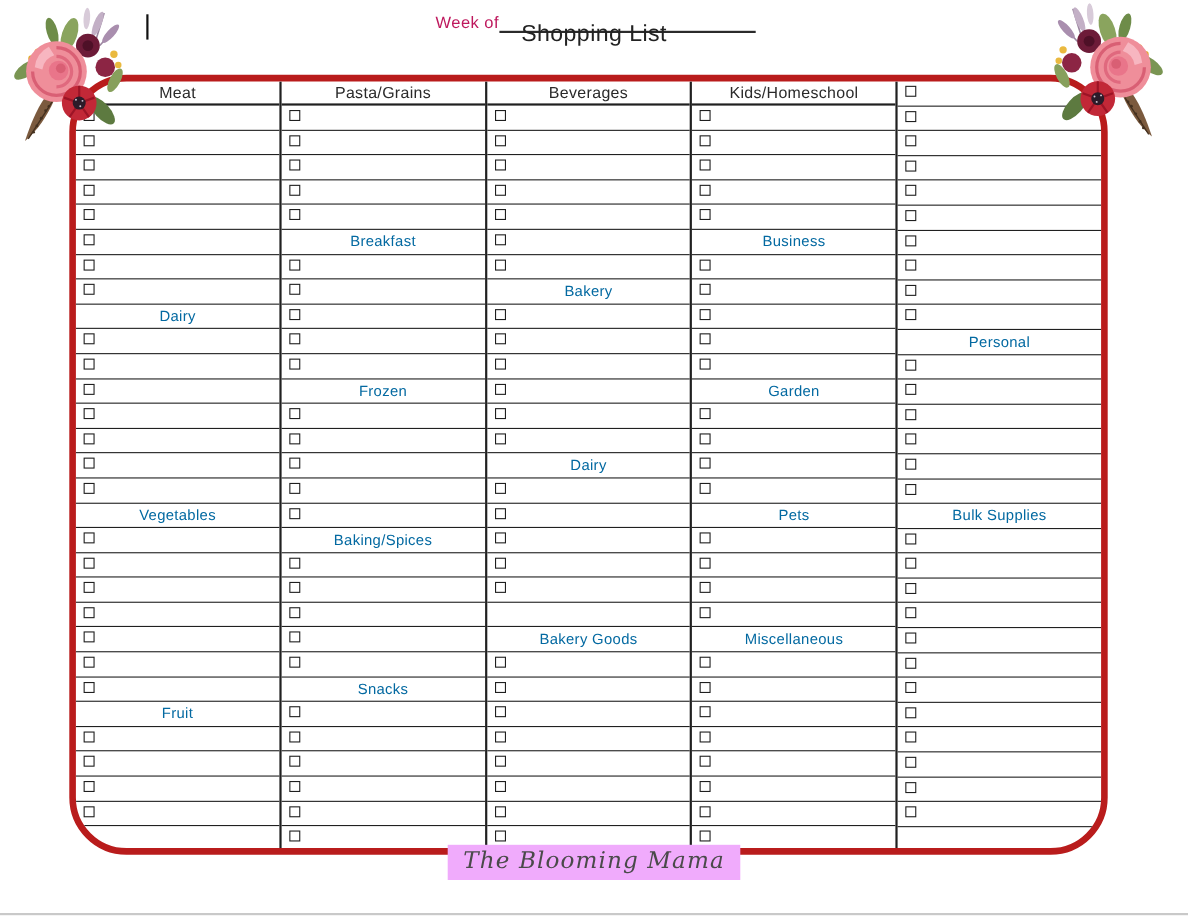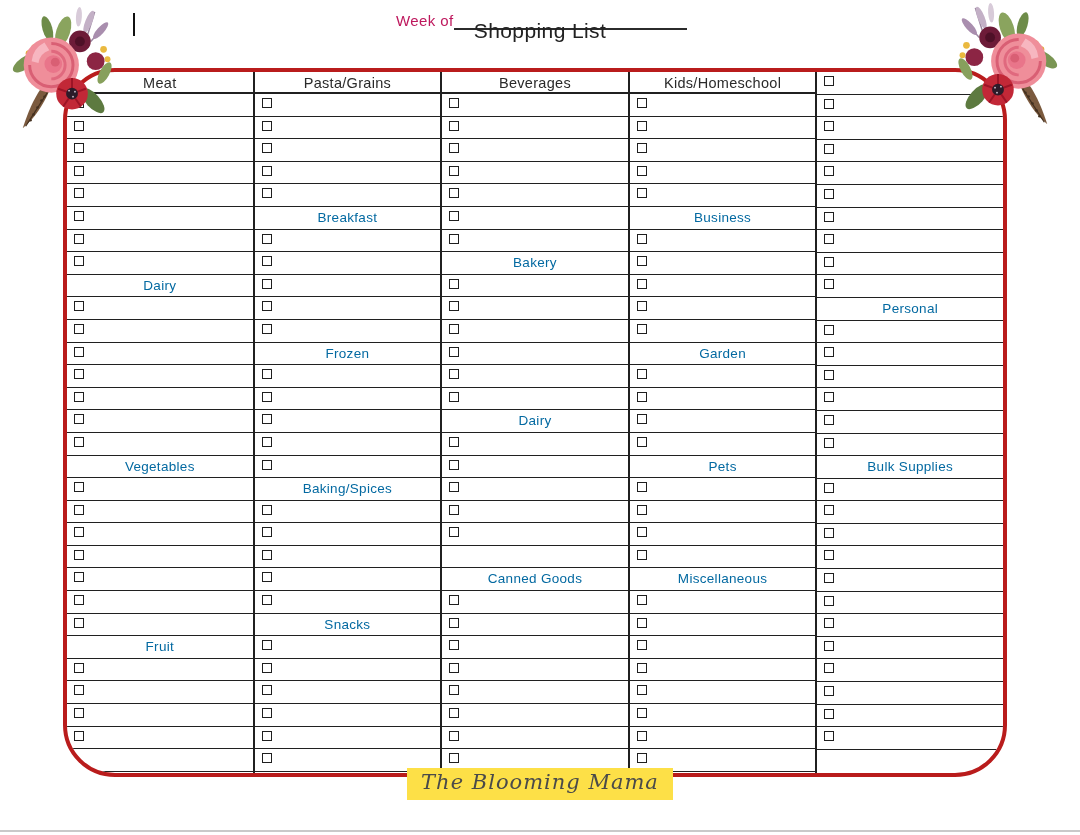--- a/index.html
+++ b/index.html
@@ -10,40 +10,40 @@
   
   .week-line{position:absolute;top:12px;left:396px;display:flex;align-items:flex-end;z-index:2;}
   .week-label{font-size:15px;letter-spacing:.4px;color:#be185d;padding-bottom:1px;}
   .week-underline{width:233px;height:13px;border-bottom:2px solid #2b2b2b;}
   .doc-title{position:absolute;top:19px;left:0;width:1080px;text-align:center;
     font-size:21px;font-weight:500;letter-spacing:.4px;color:#222;z-index:2;margin:0;}
   .text-cursor{position:absolute;left:133px;top:13px;width:2px;height:23px;background:#111;z-index:6;}
   
   .sheet{
     position:absolute;left:63px;top:68px;width:944px;height:709px;box-sizing:border-box;
-    border:4px solid #b91c1c;border-radius:52px;overflow:hidden;background:#fff;
+    border:6px solid #b91c1c;border-radius:52px;overflow:hidden;background:#fff;
     display:flex;z-index:1;
   }
   .col{flex:1 1 0;border-right:2px solid #202020;box-sizing:border-box;min-width:0;}
   .col:last-child{border-right:none;}
   .col-header{
     height:22px;box-sizing:border-box;border-bottom:2px solid #202020;
     text-align:center;font-size:14.5px;letter-spacing:.3px;padding-top:3px;color:#2a2a2a;
     white-space:nowrap;
   }
   .cell{height:22.6px;box-sizing:border-box;border-bottom:1.5px solid #202020;overflow:hidden;}
   .checkbox{
     display:block;width:8px;height:8px;box-sizing:content-box;
     border:1.8px solid #1f1f1f;margin:4px 0 0 7px;background:#fff;
   }
   .label-cell{font-size:13.5px;letter-spacing:.3px;text-align:center;padding-top:3px;color:#0369a1;}
   
   .footer-brand-wrap{position:absolute;left:0;top:768px;width:1080px;text-align:center;z-index:3;}
   .footer-brand{
-    display:inline-block;background:#fde047;padding:2px 14px 6px 14px;
+    display:inline-block;background:#f0abfc;padding:2px 14px 6px 14px;
     font-family:"DejaVu Serif",serif;font-style:italic;font-size:21px;
     color:#4a4a4a;letter-spacing:1px;
   }
   .page-bottom-rule{position:absolute;left:0;top:830px;width:1080px;height:2px;background:#c9c9c9;z-index:2;}
   
   .flower{position:absolute;z-index:5;pointer-events:none;}
   .flower-left{left:4px;top:2px;width:138px;height:138px;}
   .flower-right{left:928px;top:-2px;width:138px;height:138px;transform:scaleX(-1);}
 </style>
 </head>
@@ -281,21 +281,21 @@
       <div class="cell">
         <span class="checkbox"></span>
       </div>
       <div class="cell">
         <span class="checkbox"></span>
       </div>
       <div class="cell">
         <span class="checkbox"></span>
       </div>
       <div class="cell"></div>
-      <div class="cell label-cell">Canned Goods</div>
+      <div class="cell label-cell">Bakery Goods</div>
       <div class="cell">
         <span class="checkbox"></span>
       </div>
       <div class="cell">
         <span class="checkbox"></span>
       </div>
       <div class="cell">
         <span class="checkbox"></span>
       </div>
       <div class="cell">

